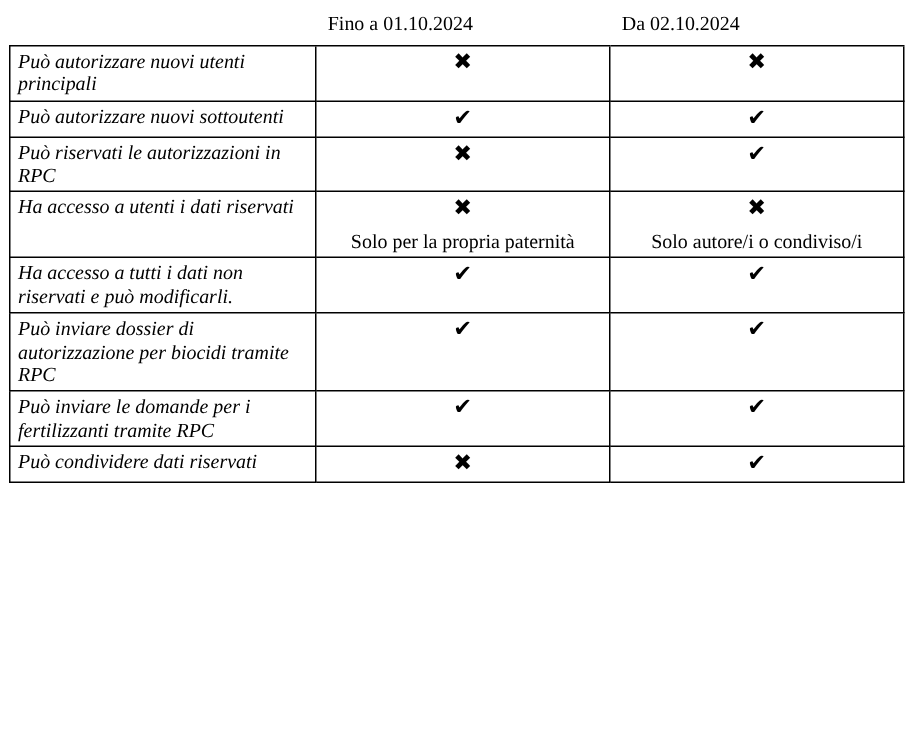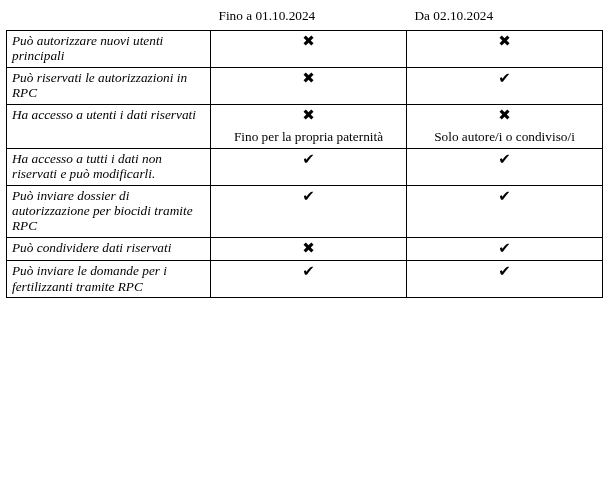--- a/index.html
+++ b/index.html
@@ -99,33 +99,42 @@
         <tr>
           <td class="label">Può autorizzare nuovi utenti principali</td>
           <td class="mark">
             <span class="glyph cross">✖</span>
           </td>
           <td class="mark">
             <span class="glyph cross">✖</span>
           </td>
         </tr>
         <tr>
+          <td class="label">Può autorizzare nuovi sottoutenti</td>
+          <td class="mark">
+            <span class="glyph check">✔</span>
+          </td>
+          <td class="mark">
+            <span class="glyph check">✔</span>
+          </td>
+        </tr>
+        <tr>
           <td class="label">Può riservati le autorizzazioni in RPC</td>
           <td class="mark">
             <span class="glyph cross">✖</span>
           </td>
           <td class="mark">
             <span class="glyph check">✔</span>
           </td>
         </tr>
         <tr>
           <td class="label">Ha accesso a utenti i dati riservati</td>
           <td class="mark">
             <span class="glyph cross">✖</span>
-            <span class="note">Fino per la propria paternità</span>
+            <span class="note">Solo per la propria paternità</span>
           </td>
           <td class="mark">
             <span class="glyph cross">✖</span>
             <span class="note">Solo autore/i o condiviso/i</span>
           </td>
         </tr>
         <tr>
           <td class="label">Ha accesso a tutti i dati non riservati e può modificarli.</td>
           <td class="mark">
             <span class="glyph check">✔</span>
@@ -137,32 +146,32 @@
         <tr>
           <td class="label">Può inviare dossier di autorizzazione per biocidi tramite RPC</td>
           <td class="mark">
             <span class="glyph check">✔</span>
           </td>
           <td class="mark">
             <span class="glyph check">✔</span>
           </td>
         </tr>
         <tr>
-          <td class="label">Può condividere dati riservati</td>
+          <td class="label">Può inviare le domande per i fertilizzanti tramite RPC</td>
           <td class="mark">
-            <span class="glyph cross">✖</span>
+            <span class="glyph check">✔</span>
           </td>
           <td class="mark">
             <span class="glyph check">✔</span>
           </td>
         </tr>
         <tr>
-          <td class="label">Può inviare le domande per i fertilizzanti tramite RPC</td>
+          <td class="label">Può condividere dati riservati</td>
           <td class="mark">
-            <span class="glyph check">✔</span>
+            <span class="glyph cross">✖</span>
           </td>
           <td class="mark">
             <span class="glyph check">✔</span>
           </td>
         </tr>
       </tbody>
   </table>
 </div>
 
 </body></html>

